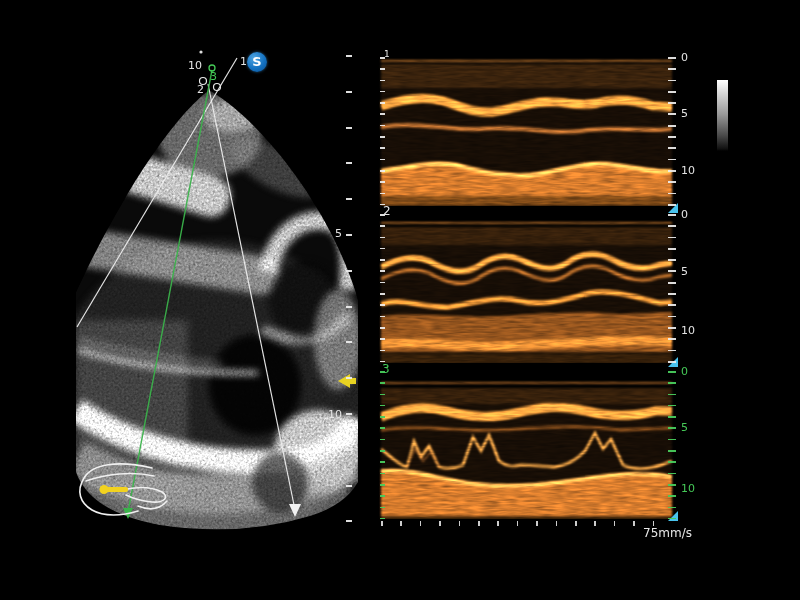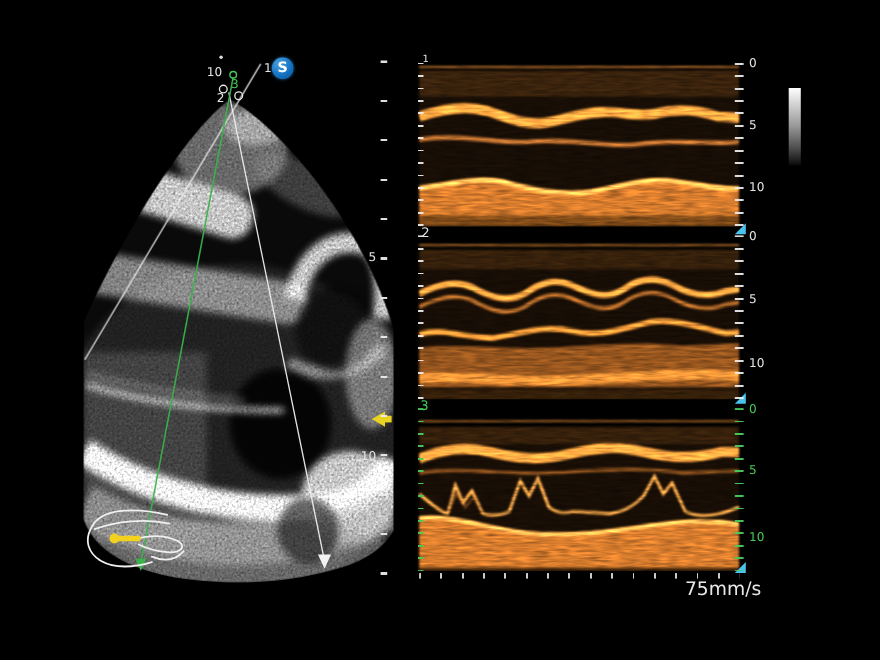--- a/index.html
+++ b/index.html
@@ -19,21 +19,21 @@
     background:repeating-linear-gradient(to bottom,rgba(235,235,235,.95) 0 2px,transparent 2px 35.8px);}
   .timeticks{position:absolute;left:381px;top:521px;width:291px;height:5px;
     background:repeating-linear-gradient(to right,rgba(240,240,240,.85) 0 1.6px,transparent 1.6px 19.4px);}
   .logo{position:absolute;left:247px;top:52px;width:20px;height:20px;border-radius:50%;
     background:radial-gradient(circle at 35% 30%,#4da3e0,#1472c2 55%,#0a4f92);
     color:#fff;font-weight:bold;font-size:13px;text-align:center;line-height:20px;
     box-shadow:0 0 3px rgba(60,150,220,.6);}
   .graybar{position:absolute;left:717px;top:80px;width:11px;height:71px;
     background:linear-gradient(to bottom,#ffffff,#d8d8d8 18%,#9a9a9a 48%,#4a4a4a 78%,#101010 97%,#000);}
   .sweep{position:absolute;left:600px;top:526px;width:92px;text-align:right;
-    color:#e8e8e8;font-size:17px;}
+    color:#e8e8e8;font-size:12px;}
 </style>
 </head>
 <body>
 
 <div class="screen">
 
   <svg width="800" height="600" viewBox="0 0 800 600">
     <defs>
       <clipPath id="sectorClip">
         <path d="M209,90 C168,122 118,202 76,292 L76,472 Q90,512 160,525 Q240,537 310,516 Q345,505 358,482 L358,300 C330,205 258,118 209,90 Z"></path>

